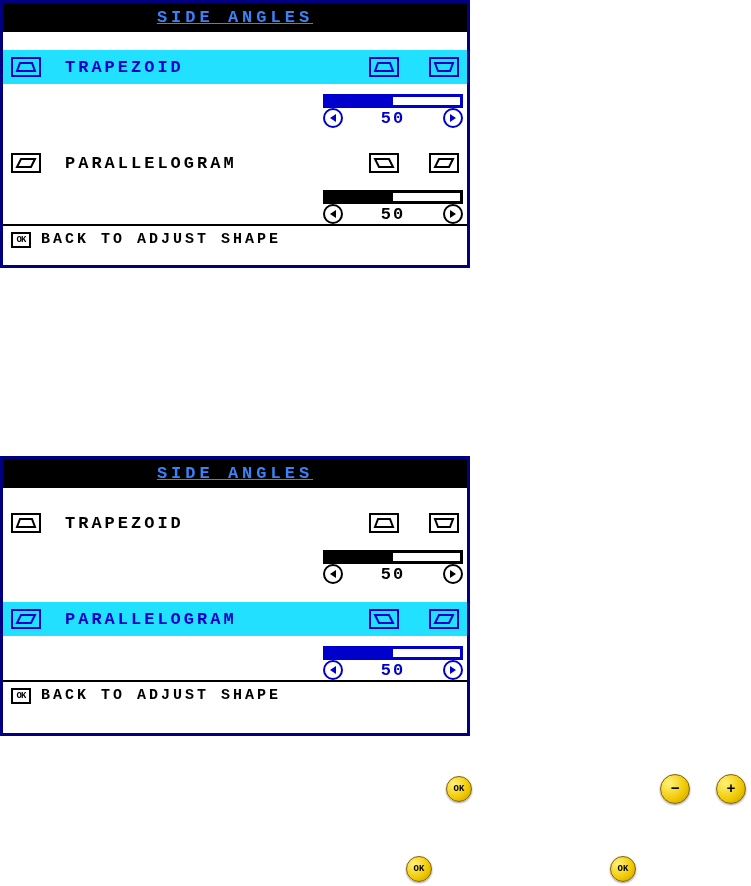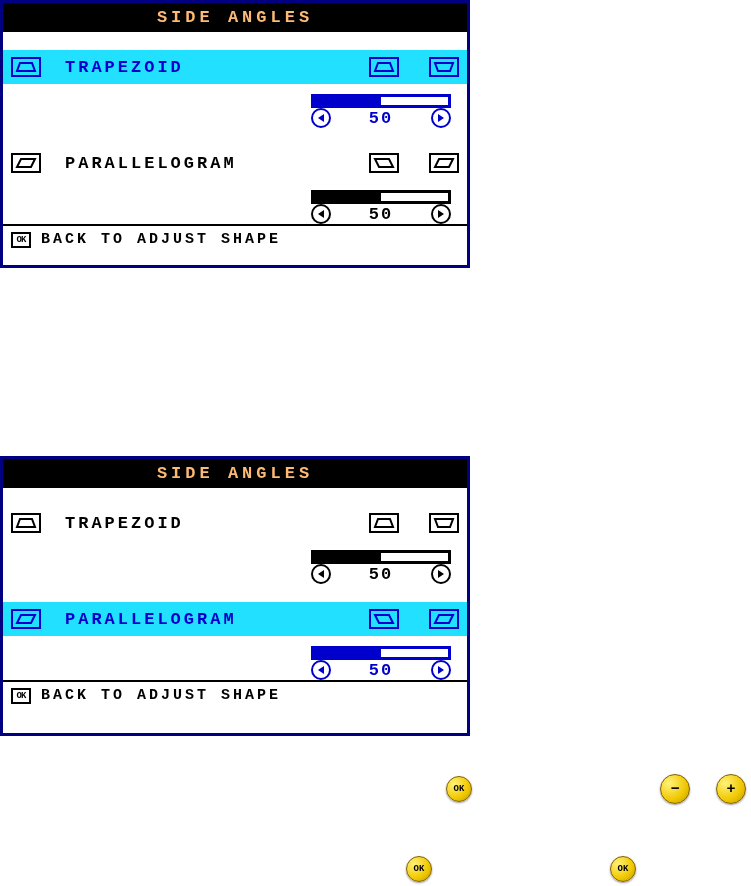--- a/index.html
+++ b/index.html
@@ -14,25 +14,26 @@
   .panel {
     position: absolute;
     width: 470px;
     border: 3px solid #000080;
     background: #fff;
   }
   .panel-1 { top: 0; left: 0; height: 268px; }
   .panel-2 { top: 456px; left: 0; height: 280px; }
   .title-bar {
     background: #000;
-    color: #fdba74;
+    color: #3b82f6;
     text-align: center;
     font-size: 17px;
     letter-spacing: 4px;
     padding: 5px 0;
+    text-decoration: underline;
   }
   .row {
     display: flex;
     align-items: center;
     height: 34px;
     padding: 0 8px;
     gap: 24px;
     position: relative;
   }
   .row.selected { background: #22e0ff; }
@@ -51,21 +52,21 @@
     justify-content: center;
     position: relative;
   }
   .row.selected .icon-box { border-color: #0000cc; }
   .icon-box svg { display: block; }
   .slider-row {
     height: 44px;
     display: flex;
     align-items: flex-start;
     justify-content: flex-end;
-    padding-right: 16px;
+    padding-right: 4px;
     padding-top: 4px;
     flex-direction: column;
     align-items: flex-end;
   }
   .slider-bar {
     width: 140px;
     height: 14px;
     border: 3px solid #000;
     position: relative;
     background: #fff;

